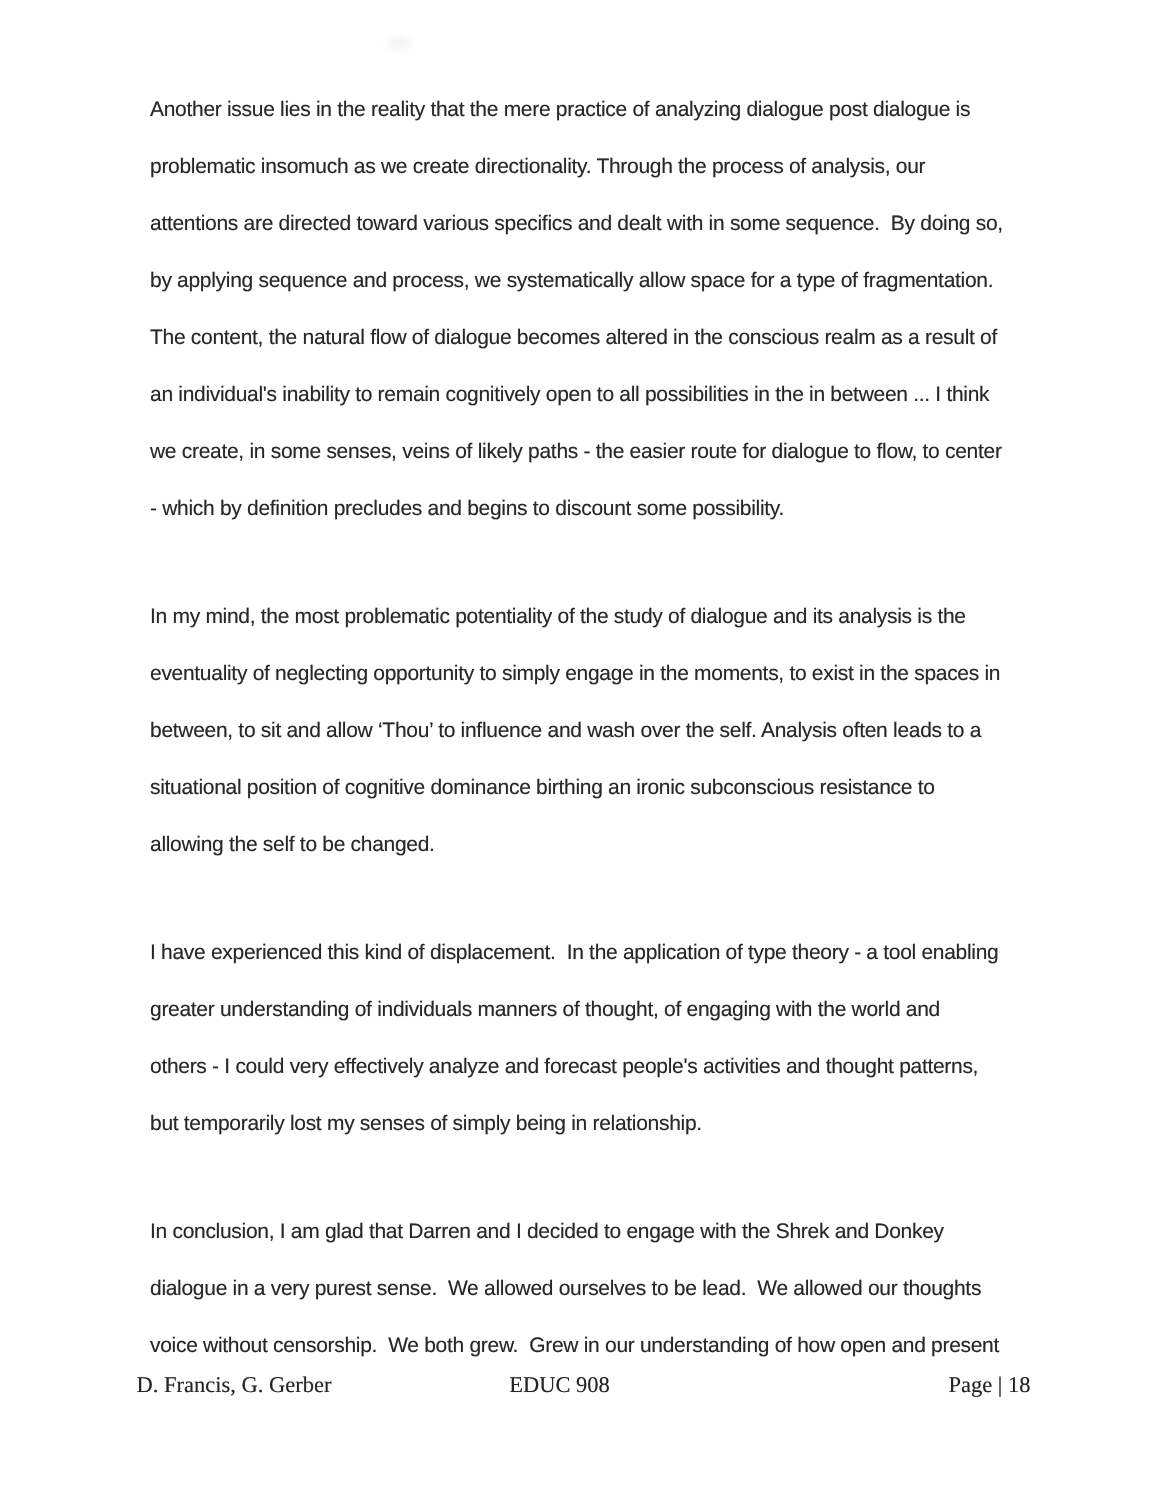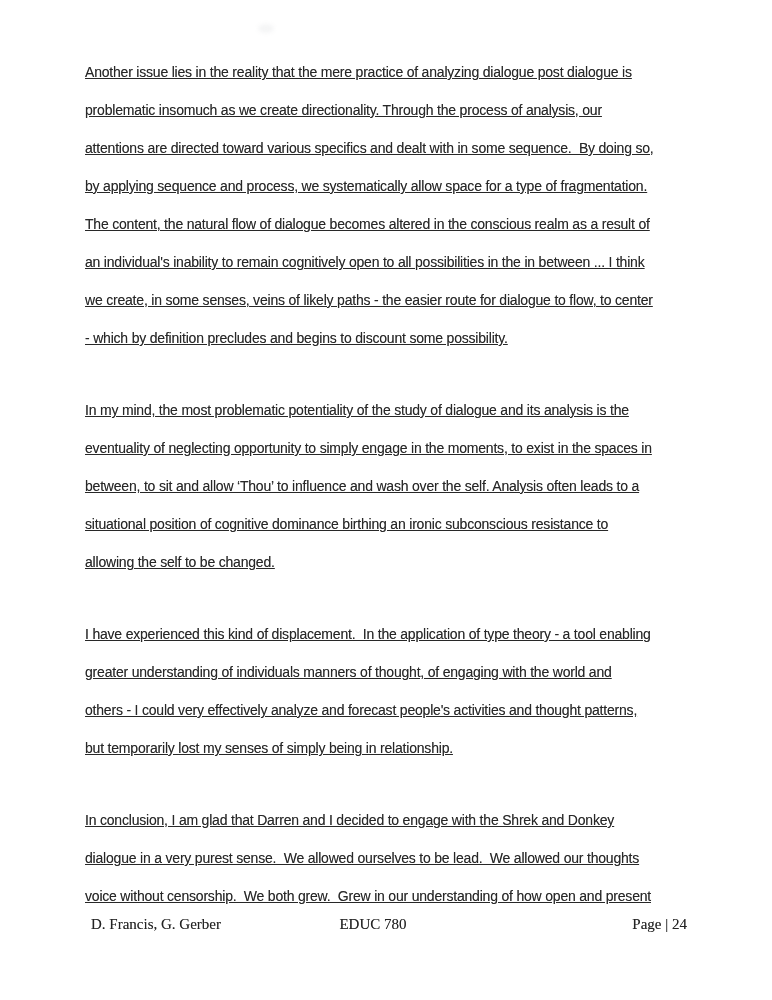--- a/index.html
+++ b/index.html
@@ -21,29 +21,28 @@
     top: 24px;
     width: 16px;
     height: 9px;
     background: #9aa0a6;
     opacity: 0.10;
     border-radius: 50%;
     filter: blur(2px);
   }
   .body-text {
     position: absolute;
-    left: 85px;
+    left: 100px;
     top: 53px;
     width: 610px;
     color: #282828;
     font-size: 14px;
     letter-spacing: -0.2px;
     line-height: 38px;
     text-shadow: 0 0 0.5px rgba(40,40,40,0.45);
-    text-decoration: underline;
   }
   .para {
     margin: 0 0 34px 0;
     white-space: pre-wrap;
   }
   .footer {
     position: absolute;
     left: 91px;
     top: 916px;
     width: 596px;
@@ -88,17 +87,17 @@
 greater understanding of individuals manners of thought, of engaging with the world and
 others - I could very effectively analyze and forecast people's activities and thought patterns,
 but temporarily lost my senses of simply being in relationship.</p>
     <p class="para">In conclusion, I am glad that Darren and I decided to engage with the Shrek and Donkey
 dialogue in a very purest sense.  We allowed ourselves to be lead.  We allowed our thoughts
 voice without censorship.  We both grew.  Grew in our understanding of how open and present</p>
   </div>
 
   <div class="footer">
     <span>D. Francis, G. Gerber</span>
-    <span class="center">EDUC 780</span>
-    <span>Page | 24</span>
+    <span class="center">EDUC 908</span>
+    <span>Page | 18</span>
   </div>
 
 </div>
 
 </body></html>

